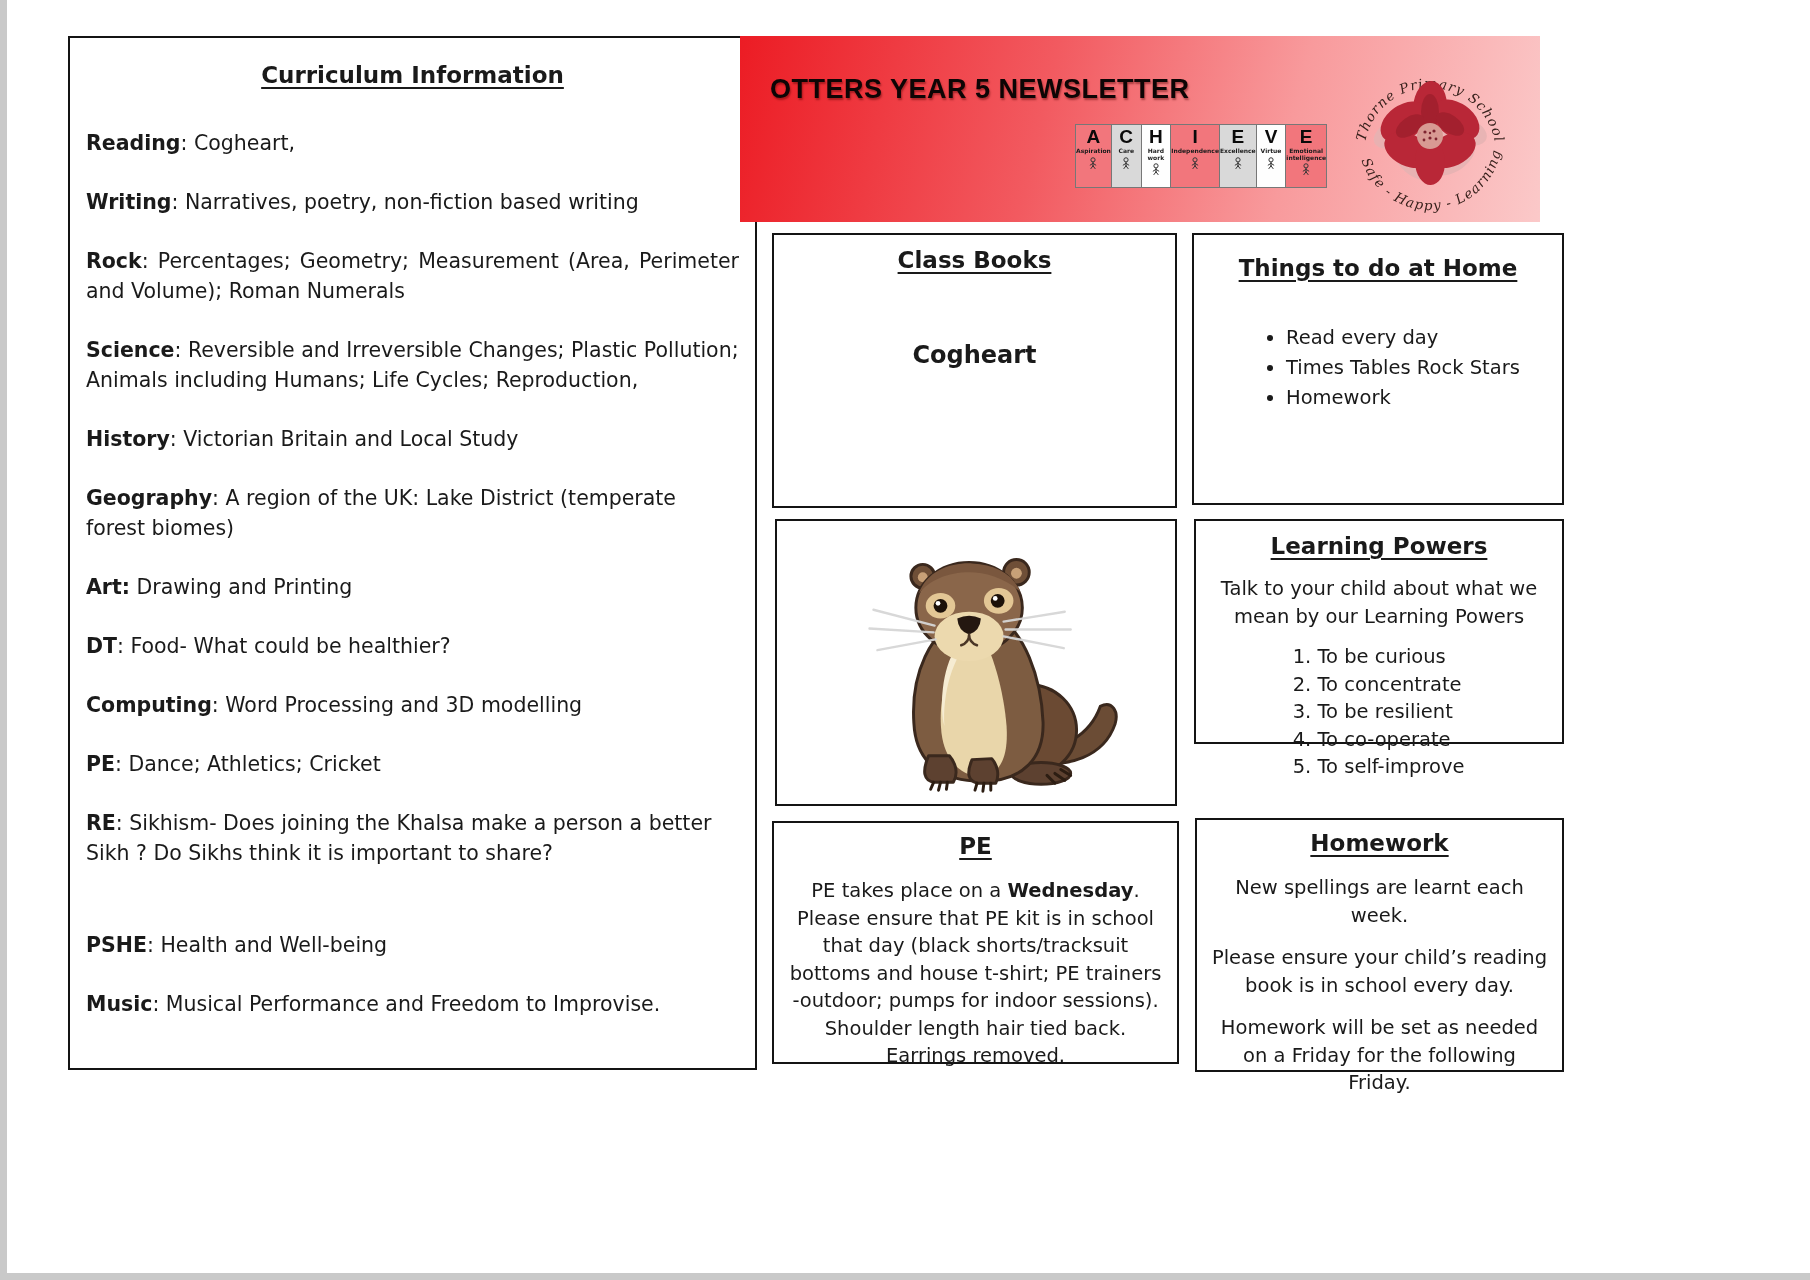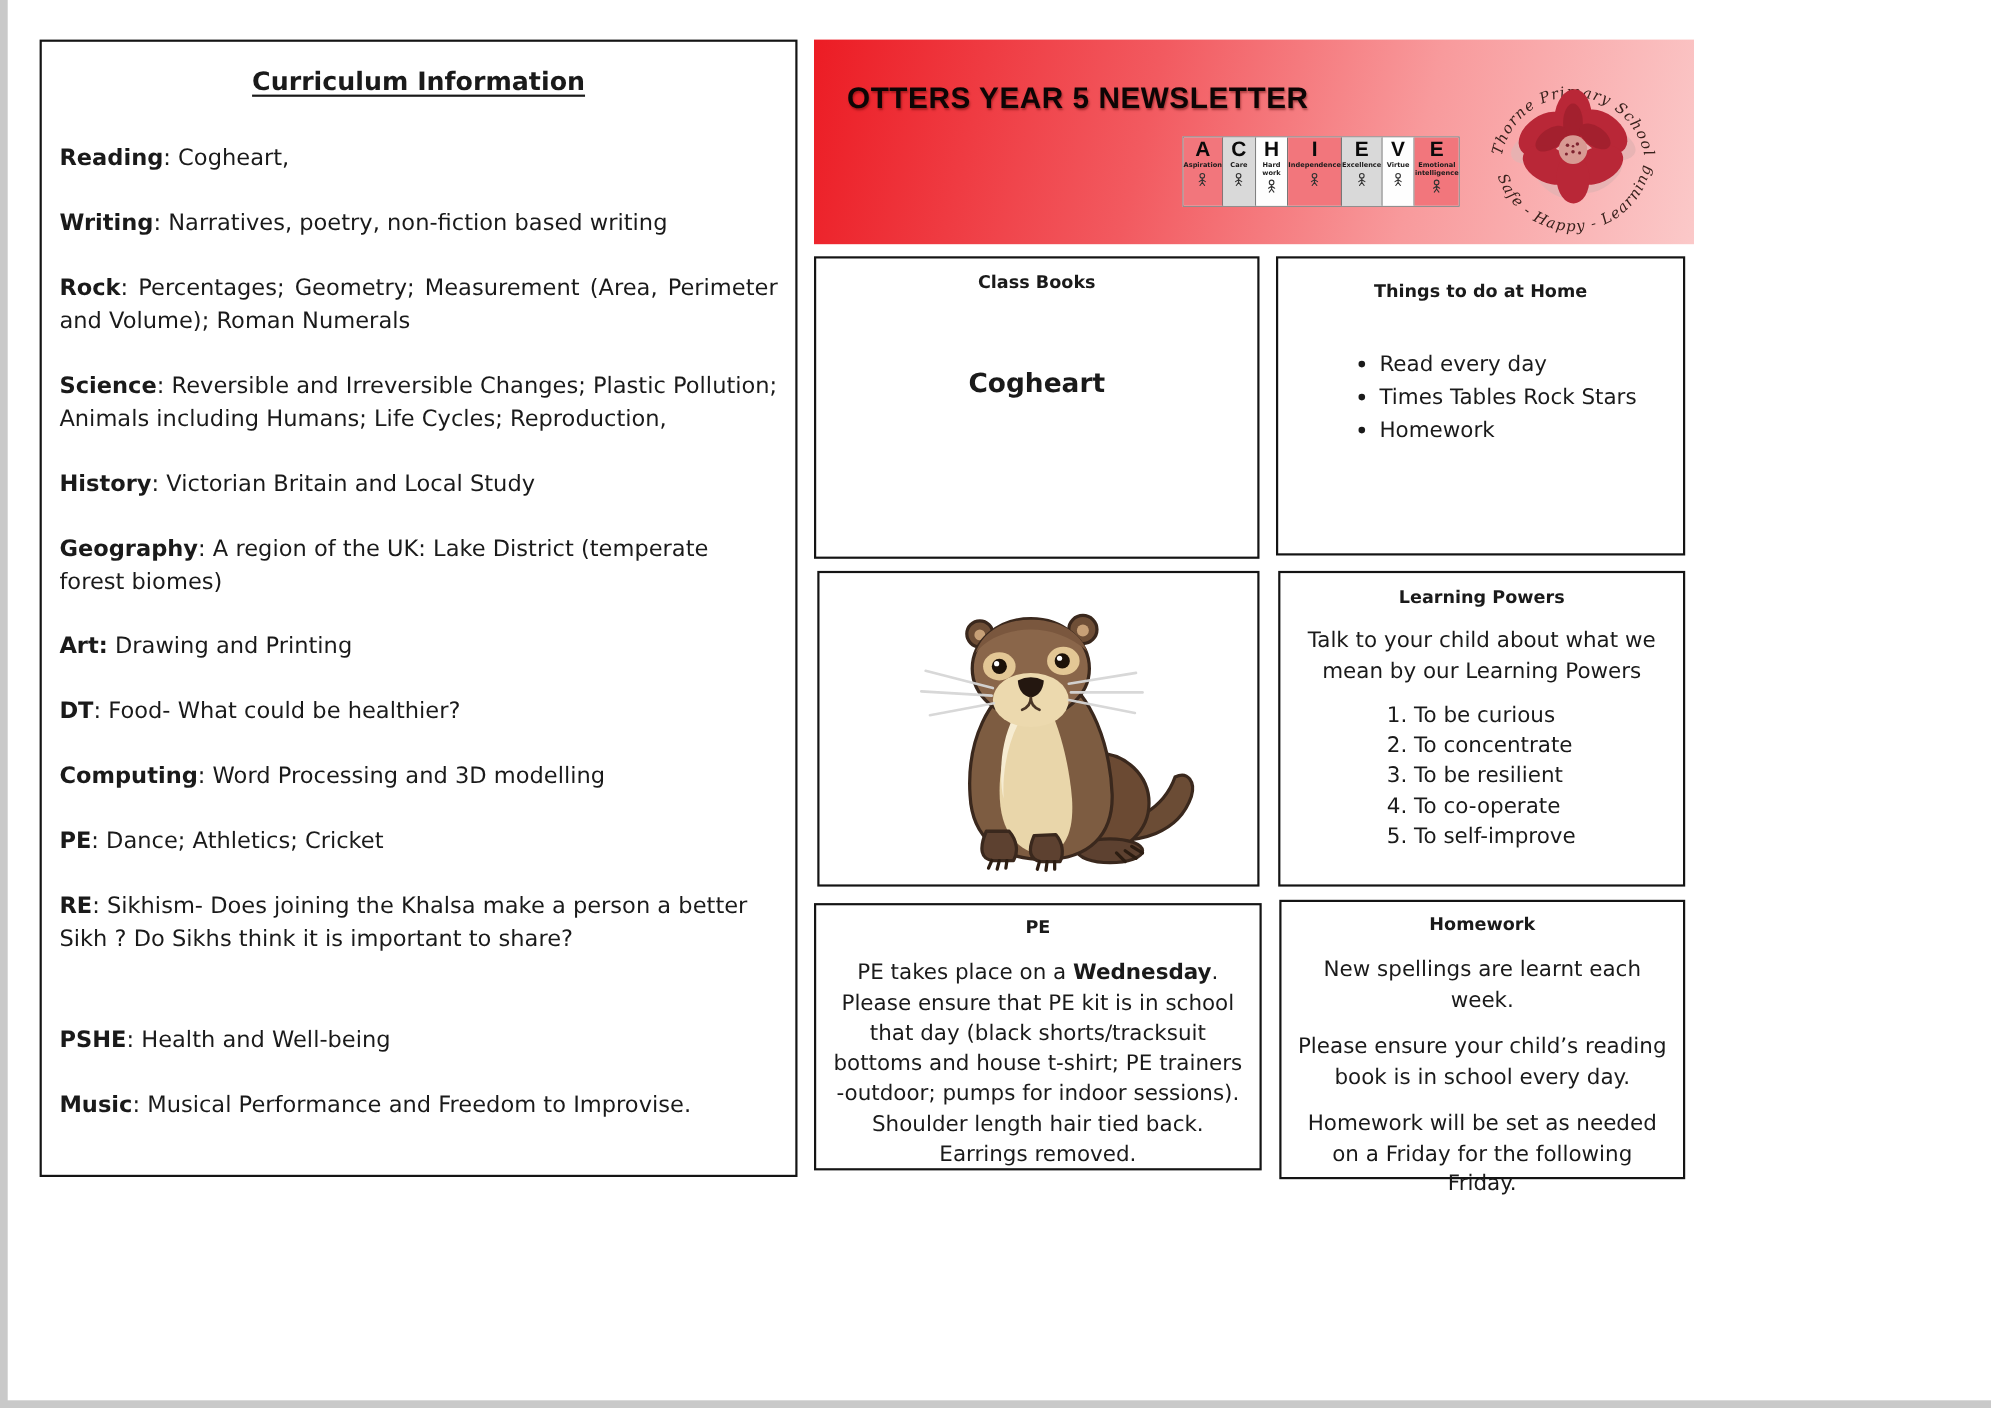--- a/index.html
+++ b/index.html
@@ -3,21 +3,21 @@
 <meta charset="utf-8">
 <style>
   html,body{margin:0;padding:0;}
   body{
     width:1810px;height:1280px;position:relative;background:#ffffff;
     font-family:"DejaVu Sans",sans-serif;color:#1a1a1a;overflow:hidden;
   }
   .edge-left{position:absolute;left:0;top:0;width:7px;height:1280px;background:#c9c9c9;}
   .edge-bottom{position:absolute;left:0;top:1273px;width:1810px;height:7px;background:#c9c9c9;}
 
-  .box{position:absolute;background:#fff;border:2px solid #141414;box-sizing:border-box;}
+  .box{position:absolute;background:#fff;border:2px solid #141414;box-sizing:border-box;margin-left:32px;}
 
   
   .curriculum{left:36px;top:36px;width:689px;height:1034px;padding:14px 16px 10px 16px;}
   .panel-title{
     text-align:center;font-weight:bold;font-size:23px;
     text-decoration:underline;text-decoration-thickness:2px;text-underline-offset:4px;
     margin:10px 0 0 0;
   }
   .cur-list{margin-top:40px;}
   .cur-item{font-size:20.5px;line-height:30px;margin:29px 0 0 0;}
@@ -45,34 +45,34 @@
   .achieve-label{font-size:6px;font-weight:bold;text-align:center;line-height:7px;color:#1c1c1c;min-height:8px;}
   .doodle-wrap{display:block;margin-top:1px;}
   .doodle{width:14px;height:14px;display:block;}
 
   
   .logo{position:absolute;left:604px;top:10px;width:172px;height:172px;}
 
   
   .class-books{left:740px;top:233px;width:405px;height:275px;padding:12px 10px;}
   .box-title{
-    text-align:center;font-weight:bold;font-size:16px;
-    text-decoration-thickness:2px;text-underline-offset:4px;
+    text-align:center;font-weight:bold;font-size:23px;
+    text-decoration:underline;text-decoration-thickness:2px;text-underline-offset:4px;
     margin:0;
   }
   .book-name{text-align:center;font-weight:bold;font-size:24px;margin-top:68px;}
 
   .home{left:1160px;top:233px;width:372px;height:272px;padding:20px 14px;}
   .home-list{margin:46px 0 0 0;padding-left:78px;}
   .home-list li{font-size:19.5px;line-height:22px;margin-bottom:8px;}
 
   .otter-box{left:743px;top:519px;width:402px;height:287px;padding:0;}
   .otter-box svg{display:block;width:100%;height:100%;}
 
-  .powers{left:1162px;top:519px;width:370px;height:287px;padding:12px 12px;}
+  .powers{left:1162px;top:519px;width:370px;height:225px;padding:12px 12px;}
   .powers-intro{text-align:center;font-size:19.5px;line-height:28px;margin:16px auto 0 auto;width:320px;}
   .powers-list{margin:12px 0 0 0;padding-left:0;width:fit-content;margin-left:auto;margin-right:auto;list-style-position:outside;padding-left:24px;}
   .powers-list li{font-size:19.5px;line-height:27.5px;}
 
   .pe{left:740px;top:821px;width:407px;height:243px;padding:10px 12px;}
   .pe-body{margin-top:18px;text-align:center;font-size:19.5px;line-height:27.5px;}
   .pe-line{margin:0;}
   .bold{font-weight:bold;}
 
   .homework{left:1163px;top:818px;width:369px;height:254px;padding:10px 14px;}

